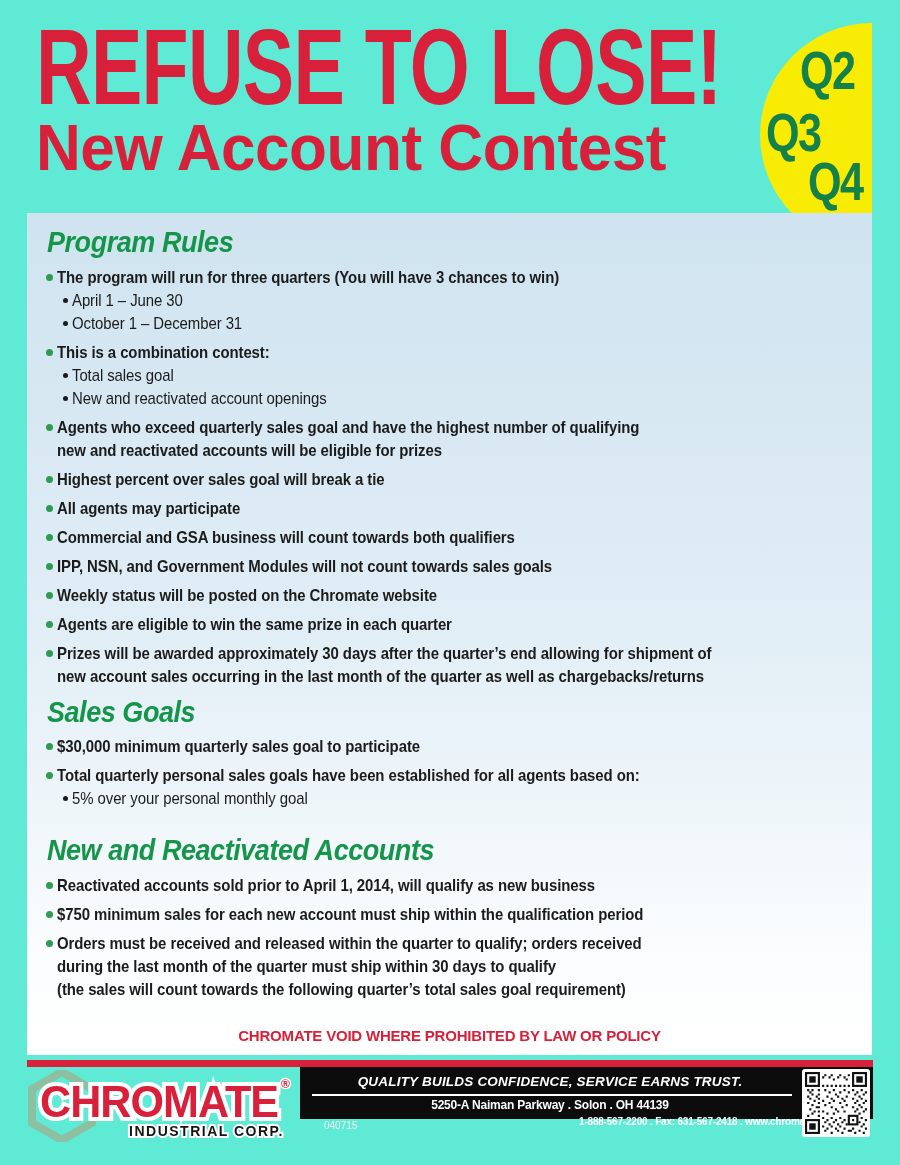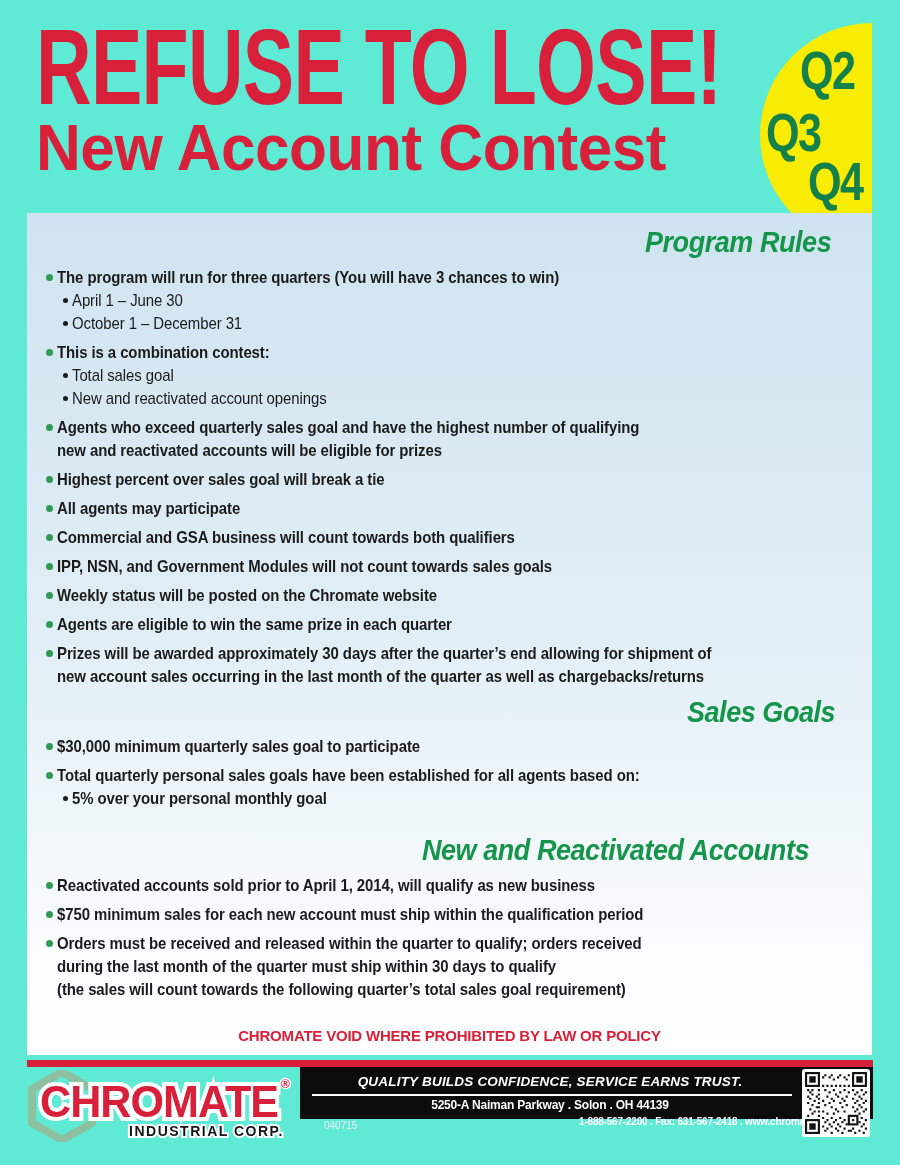--- a/index.html
+++ b/index.html
@@ -25,34 +25,34 @@
     transform:scaleX(0.8);transform-origin:0 0;letter-spacing:-2px;}
   .q2{left:40px;top:20px;}
   .q3{left:6px;top:82px;}
   .q4{left:48px;top:131px;}
 
   
   .panel{position:absolute;left:27px;top:213px;width:845px;height:842px;overflow:hidden;
     background:linear-gradient(180deg,#cfe4f0 0%,#d8e8f3 25%,#e2eef6 50%,#eff6fa 72%,#fcfdfe 90%,#ffffff 100%);
     padding:13px 20px 0 18px;}
   h2.sec{color:var(--heading_green,#14954a);font-size:30px;line-height:1.05;font-weight:bold;
-    font-style:italic;margin:0 0 8px 2px;text-align:right;}
+    font-style:italic;margin:0 0 8px 2px;}
   h2.sec .hin{display:inline-block;transform:scaleX(0.9);transform-origin:0 0;white-space:nowrap;letter-spacing:-0.5px;}
   h2.mt1{margin-top:8px;} h2.mt2{margin-top:24px;}
   ul{list-style:none;}
   .l1>li{position:relative;padding-left:12px;margin-bottom:6px;font-weight:bold;
     font-size:17px;line-height:23px;color:var(--body_text,#1b1b1b);}
   .l1>li::before{content:"";position:absolute;left:1px;top:8px;width:7px;height:7px;border-radius:50%;
     background:var(--bullet_green,#2e9b52);}
   .l2{margin-left:5px;}
   .l2>li{position:relative;padding-left:10px;font-weight:normal;font-size:17px;line-height:23px;
     color:var(--body_text,#1b1b1b);}
   .l2>li::before{content:"";position:absolute;left:1px;top:9px;width:5px;height:5px;border-radius:50%;
     background:#1b1b1b;}
-  .l2>li.bold{font-weight:bold;}
+  .l2>li.bold{font-weight:normal;}
   .bt{display:inline-block;transform:scaleX(0.88);transform-origin:0 0;white-space:pre-line;letter-spacing:-0.1px;}
   .disclaimer{position:absolute;left:0;right:0;bottom:11px;text-align:center;font-weight:bold;
     font-size:15px;color:var(--accent_red,#d9203b);letter-spacing:-0.2px;}
 
   
   .footer-rule{position:absolute;left:27px;top:1060px;width:846px;height:7px;background:var(--accent_red,#d9203b);}
   .logo{position:absolute;left:26px;top:1070px;width:300px;height:72px;}
   .logo text.main{font-family:"Liberation Sans",sans-serif;font-weight:bold;font-size:44px;
     fill:var(--accent_red,#d9203b);stroke:#ffffff;stroke-width:8;paint-order:stroke;letter-spacing:-1px;}
   .logo text.reg{font-family:"Liberation Sans",sans-serif;font-weight:bold;font-size:12px;

